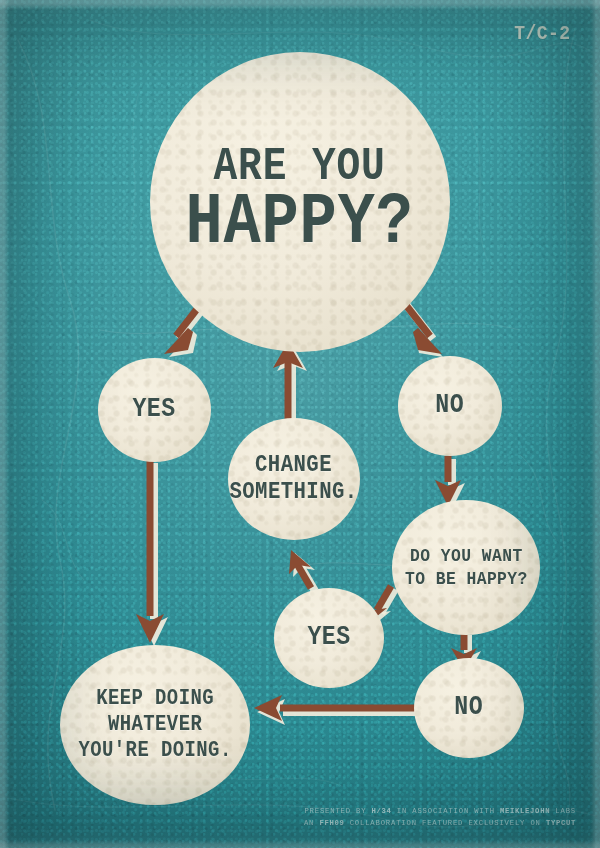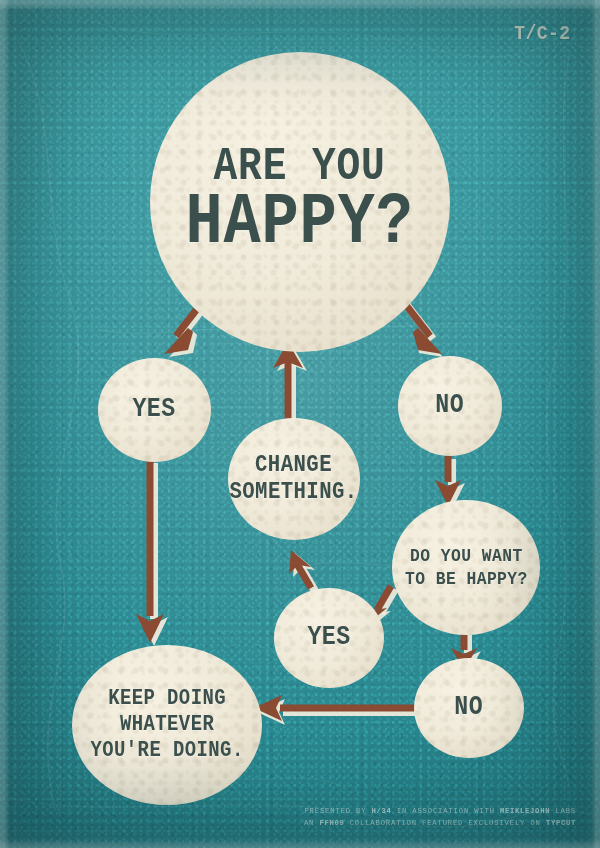--- a/index.html
+++ b/index.html
@@ -87,21 +87,21 @@
 
   #node-want{left:392px;top:500px;width:148px;height:135px;}
   #node-want .txt{font-size:19px;line-height:1.18;}
 
   #node-yes-bot{left:274px;top:588px;width:110px;height:100px;}
   #node-yes-bot .txt{font-size:27px;}
 
   #node-no-bot{left:414px;top:658px;width:110px;height:100px;}
   #node-no-bot .txt{font-size:27px;}
 
-  #node-keep{left:72px;top:645px;width:190px;height:160px;align-items:center;}
+  #node-keep{left:60px;top:645px;width:190px;height:160px;align-items:center;}
   #node-keep .txt{font-size:22px;line-height:1.18;}
 
   
   .arrow{position:absolute;}
   .arrow svg{display:block;overflow:visible;}
 
   
   #corner-code{
     position:absolute;right:26px;top:22px;
     color:#e9e3d2;opacity:.82;

